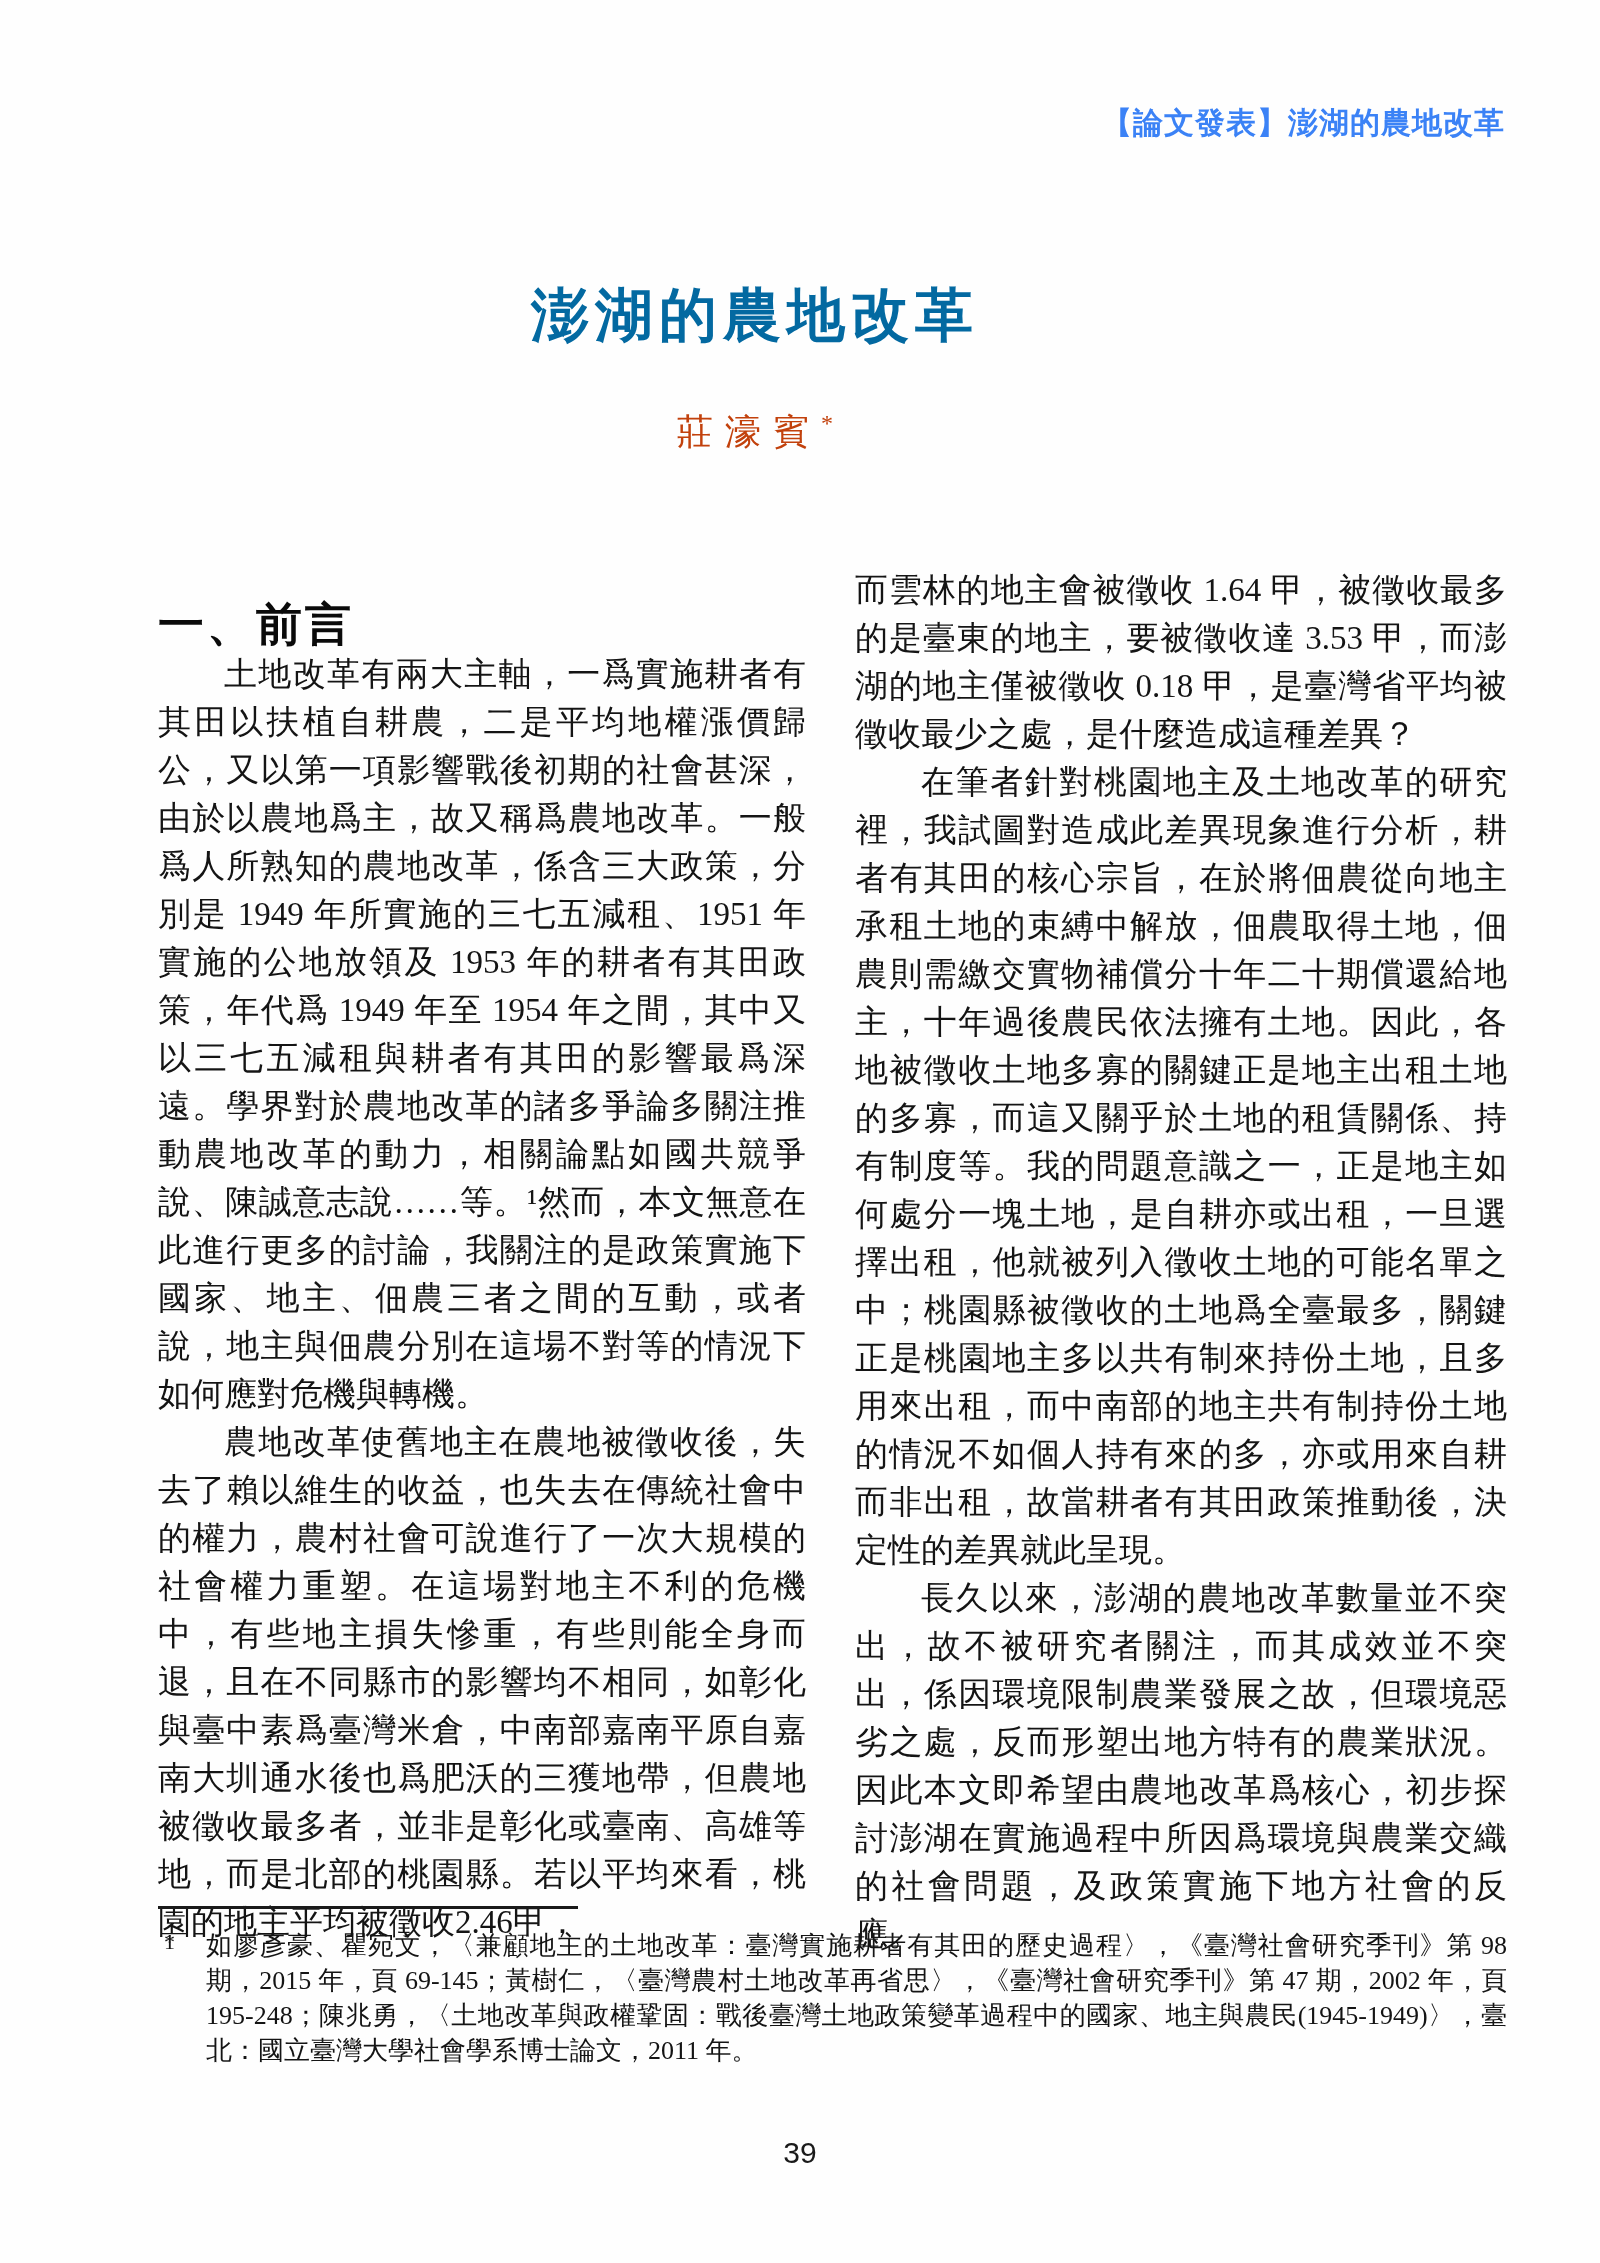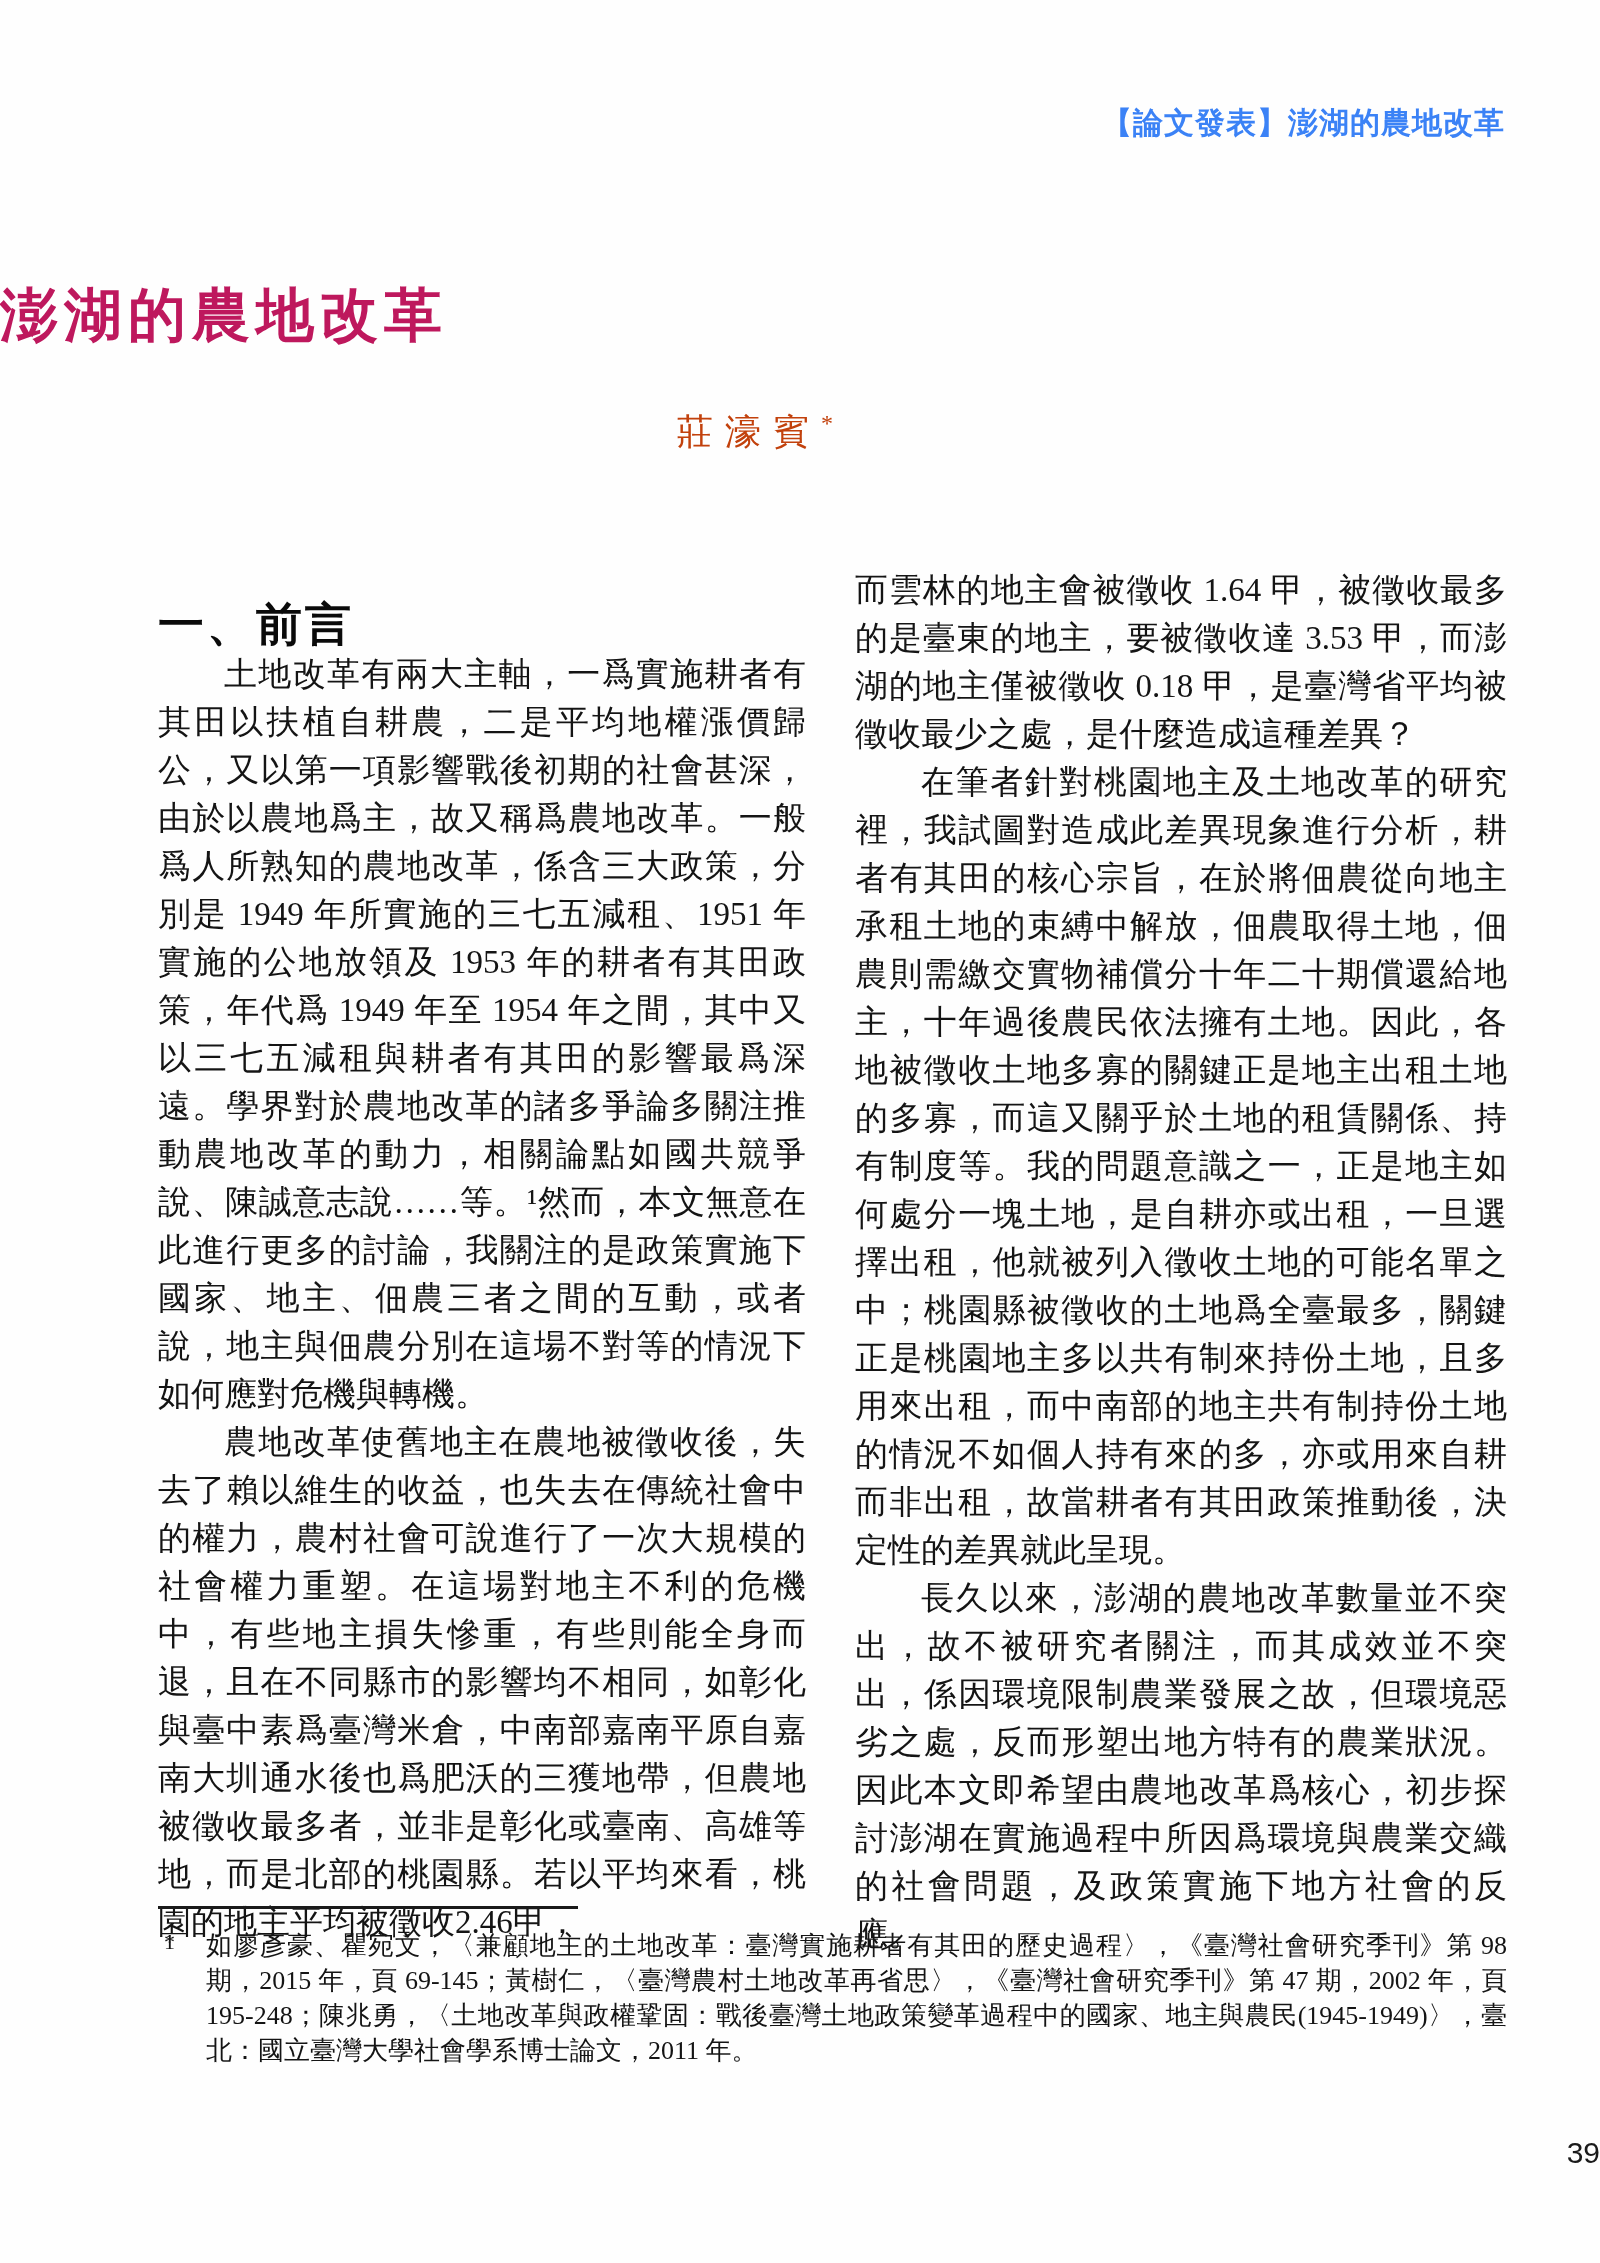--- a/index.html
+++ b/index.html
@@ -25,23 +25,24 @@
     font-weight: bold;
     font-size: 30px;
     letter-spacing: 1px;
     color: #3b82f6;
   }
   .paper-title {
     position: absolute;
     top: 238px;
     left: 0;
     right: 90px;
+    text-align: center;
     font-size: 58px;
     letter-spacing: 6px;
-    color: #be185d;
+    color: #0369a1;
   }
   .author-line {
     position: absolute;
     top: 408px;
     left: 0;
     right: 90px;
     text-align: center;
     font-size: 36px;
     letter-spacing: 12px;
     color: #c2410c;
@@ -112,21 +113,21 @@
     position: absolute;
     left: 6px;
     top: -4px;
     font-size: 22px;
   }
   .page-number {
     position: absolute;
     top: 2136px;
     left: 0;
     width: 100%;
-    text-align: right;
+    text-align: center;
     font-family: "Liberation Sans", sans-serif;
     font-size: 30px;
     color: #1a1a1a;
   }
 </style>
 </head>
 <body>
 
 <div class="page">
 

